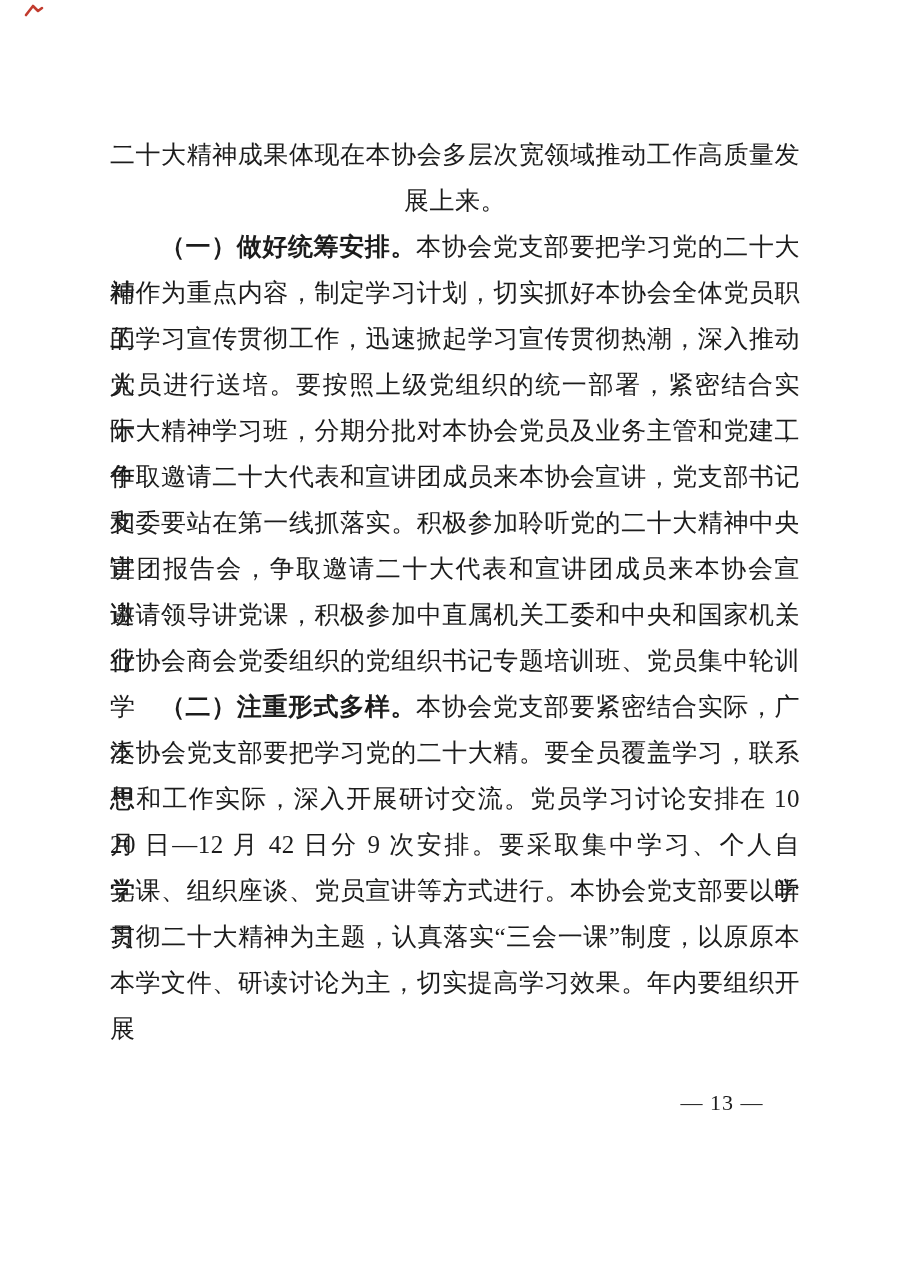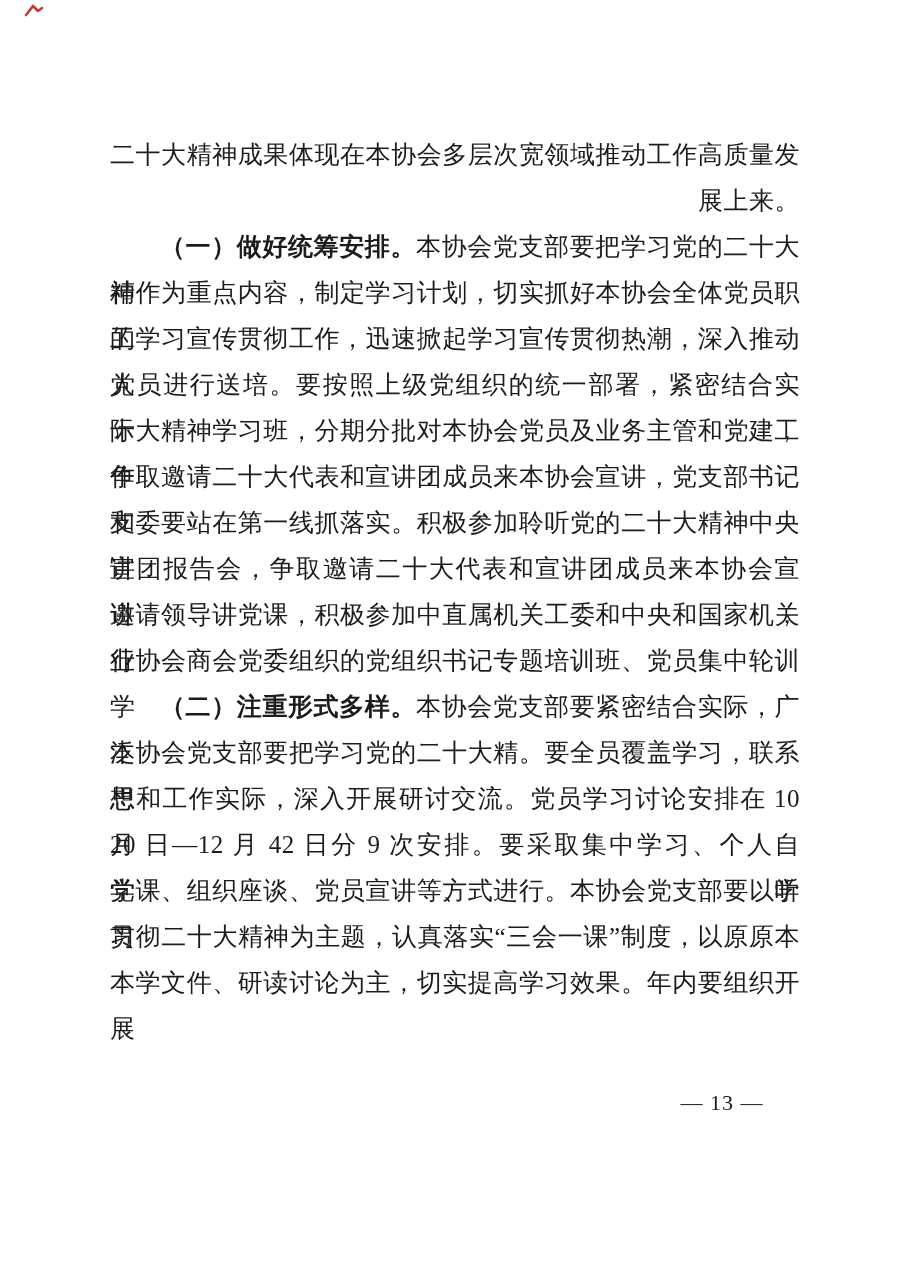--- a/index.html
+++ b/index.html
@@ -28,21 +28,21 @@
     left: 110px;
     top: 132px;
     width: 690px;
   }
   .text-line {
     height: 46px;
     line-height: 46px;
     font-size: 25px;
     white-space: nowrap;
     letter-spacing: 0.5px;
-    text-align: right;
+    text-align: center;
   }
   .text-line.just {
     white-space: normal;
     text-align: justify;
     text-align-last: justify;
     text-justify: inter-character;
   }
   .text-line.indent {
     text-indent: 50px;
   }

